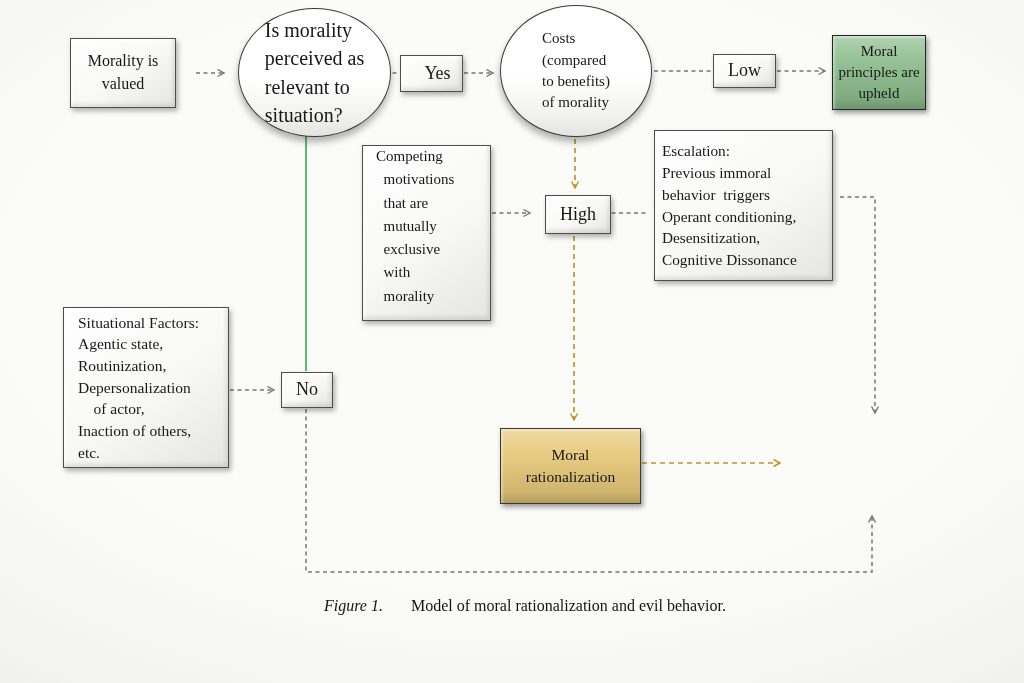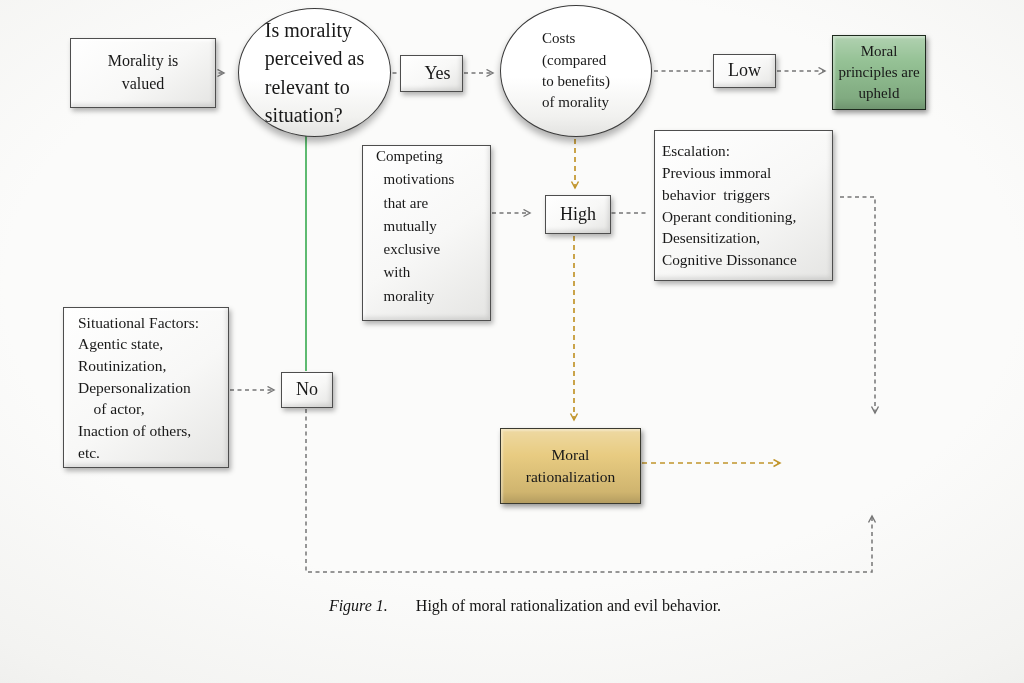--- a/index.html
+++ b/index.html
@@ -89,21 +89,21 @@
 
     <path d="M306,135 V371" fill="none" stroke-width="1.7" stroke="#42ae58"></path>
 
     <g fill="none" stroke-width="1.7" stroke-dasharray="5 4" stroke="#c1952b">
       <path d="M575,139 V188" marker-end="url(#arrow-gold)"></path>
       <path d="M574,236 V420" marker-end="url(#arrow-gold)"></path>
       <path d="M642,463 H780" marker-end="url(#arrow-gold)"></path>
     </g>
   </svg>
 
-  <div class="node wbox txt-c" style="left:70px; top:38px; width:146px; height:70px; font-size:16px;">Morality is
+  <div class="node wbox txt-c" style="left:70px; top:38px; width:106px; height:70px; font-size:16px;">Morality is
 valued</div>
 
   <div class="node ellipse" style="left:238px; top:8px; width:153px; height:129px; font-size:20px;">Is morality
 perceived as
 relevant to
 situation?</div>
 
   <div class="node wbox small" style="left:400px; top:55px; width:63px; height:37px;padding-left:12px;">Yes</div>
 
   <div class="node ellipse" style="left:500px; top:5px; width:152px; height:132px; font-size:15px;">Costs
@@ -142,16 +142,16 @@
 Inaction of others,
 etc.</div>
 
   <div class="node wbox small" style="left:281px; top:372px; width:52px; height:36px;">No</div>
 
   <div class="node cbox" style="left: 500px; top: 428px; width: 141px; height: 76px; font-size: 15.5px; border-color: rgb(58, 58, 48); background-color: rgb(231, 201, 123);">Moral
 rationalization</div>
 
 
   <div class="caption">
-    <span class="fig-label">Figure 1.</span><span>High of moral rationalization and evil behavior.</span>
+    <span class="fig-label">Figure 1.</span><span>Model of moral rationalization and evil behavior.</span>
   </div>
 
 </div>
 
 </body></html>

